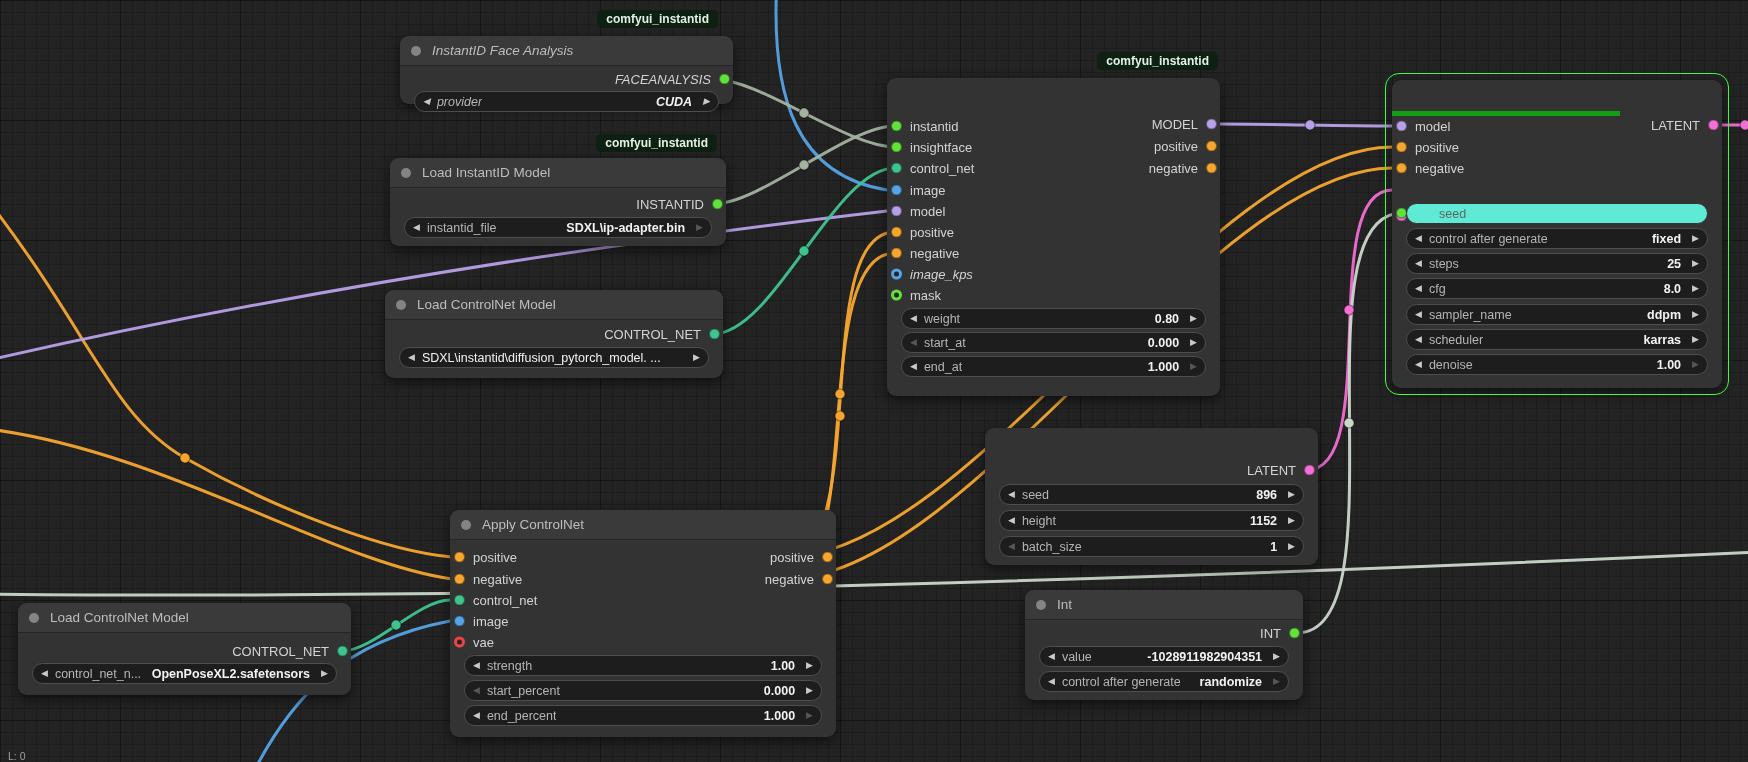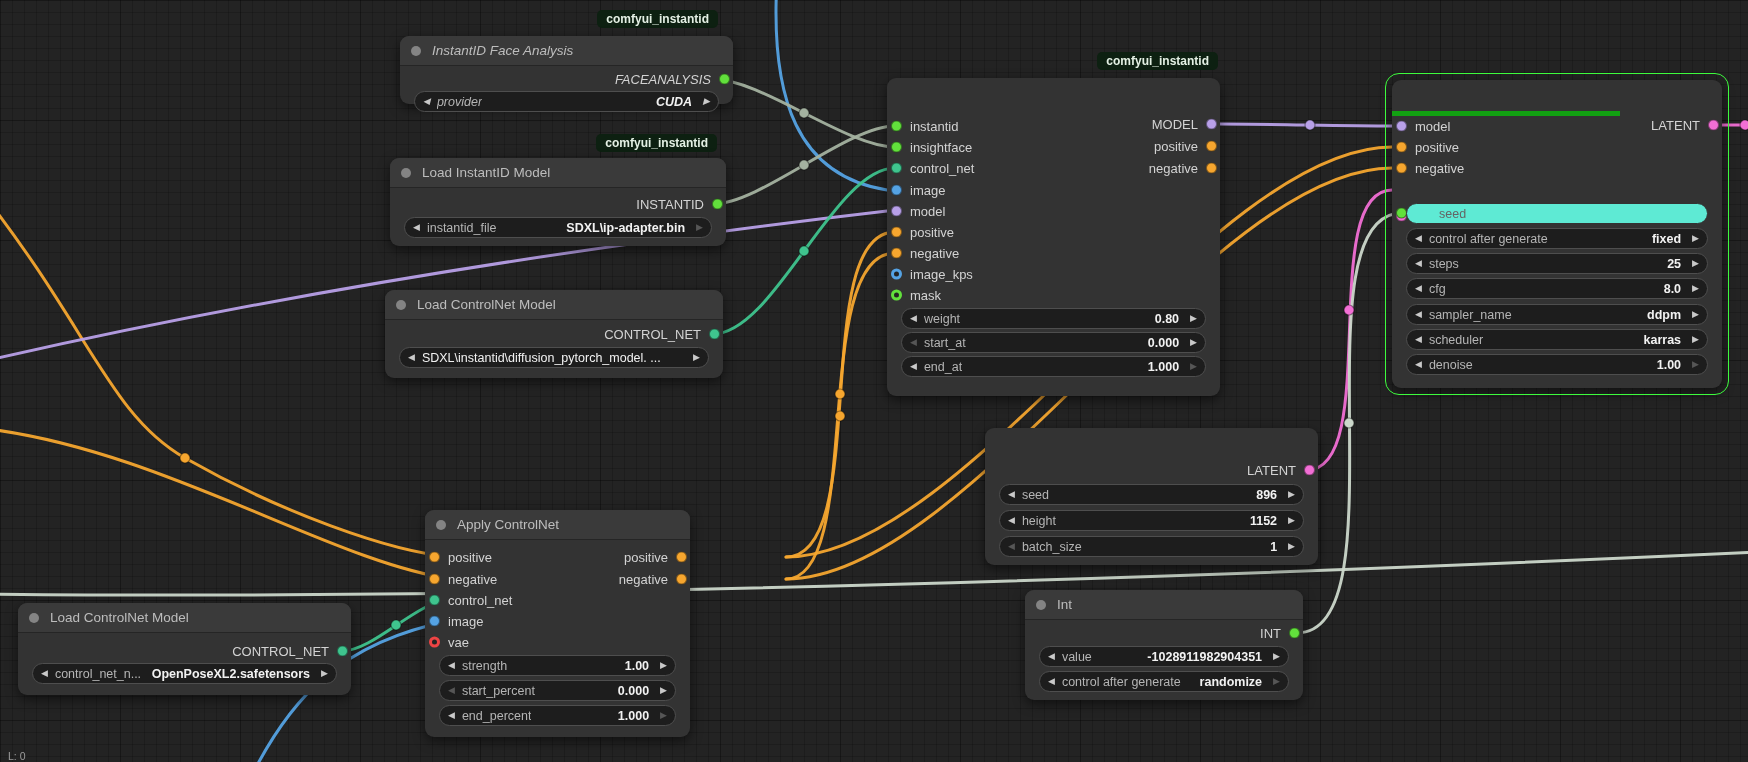--- a/index.html
+++ b/index.html
@@ -160,21 +160,21 @@
         <span class="slabel">model</span>
       </div>
       <div class="slot in" style="top: 146px;">
         <span class="sdot" style="background: rgb(246, 166, 47);"></span>
         <span class="slabel">positive</span>
       </div>
       <div class="slot in" style="top: 167px;">
         <span class="sdot" style="background: rgb(246, 166, 47);"></span>
         <span class="slabel">negative</span>
       </div>
-      <div class="slot in" style="top: 188px;">
+      <div class="slot in" style="top: 188px; font-style: italic;">
         <span class="sdot hollow" style="background: rgb(85, 163, 228); border-color: rgb(85, 163, 228);"></span>
         <span class="slabel">image_kps</span>
       </div>
       <div class="slot in" style="top: 209px;">
         <span class="sdot hollow" style="background: rgb(98, 224, 60); border-color: rgb(98, 224, 60);"></span>
         <span class="slabel">mask</span>
       </div>
       <div class="slot out" style="top: 38px;">
         <span class="sdot" style="background: rgb(184, 160, 232);"></span>
         <span class="slabel">MODEL</span>
@@ -289,21 +289,21 @@
         <span class="wvalue">1152</span>
         <span class="arr">▶</span>
       </div>
       <div class="pill" style="top: 108px;">
         <span class="arr dim">◀</span>
         <span class="wlabel">batch_size</span>
         <span class="wvalue">1</span>
         <span class="arr">▶</span>
       </div>
     </div>
-    <div class="node" style="left: 425px; top: 510px; width: 265px; height: 227px;">
+    <div class="node" style="left: 450px; top: 510px; width: 386px; height: 227px;">
       <div class="title">
         <span class="tdot"></span>
         <span class="ttext">Apply ControlNet</span>
       </div>
       <div class="slot in" style="top: 39px;">
         <span class="sdot" style="background: rgb(246, 166, 47);"></span>
         <span class="slabel">positive</span>
       </div>
       <div class="slot in" style="top: 61px;">
         <span class="sdot" style="background: rgb(246, 166, 47);"></span>

